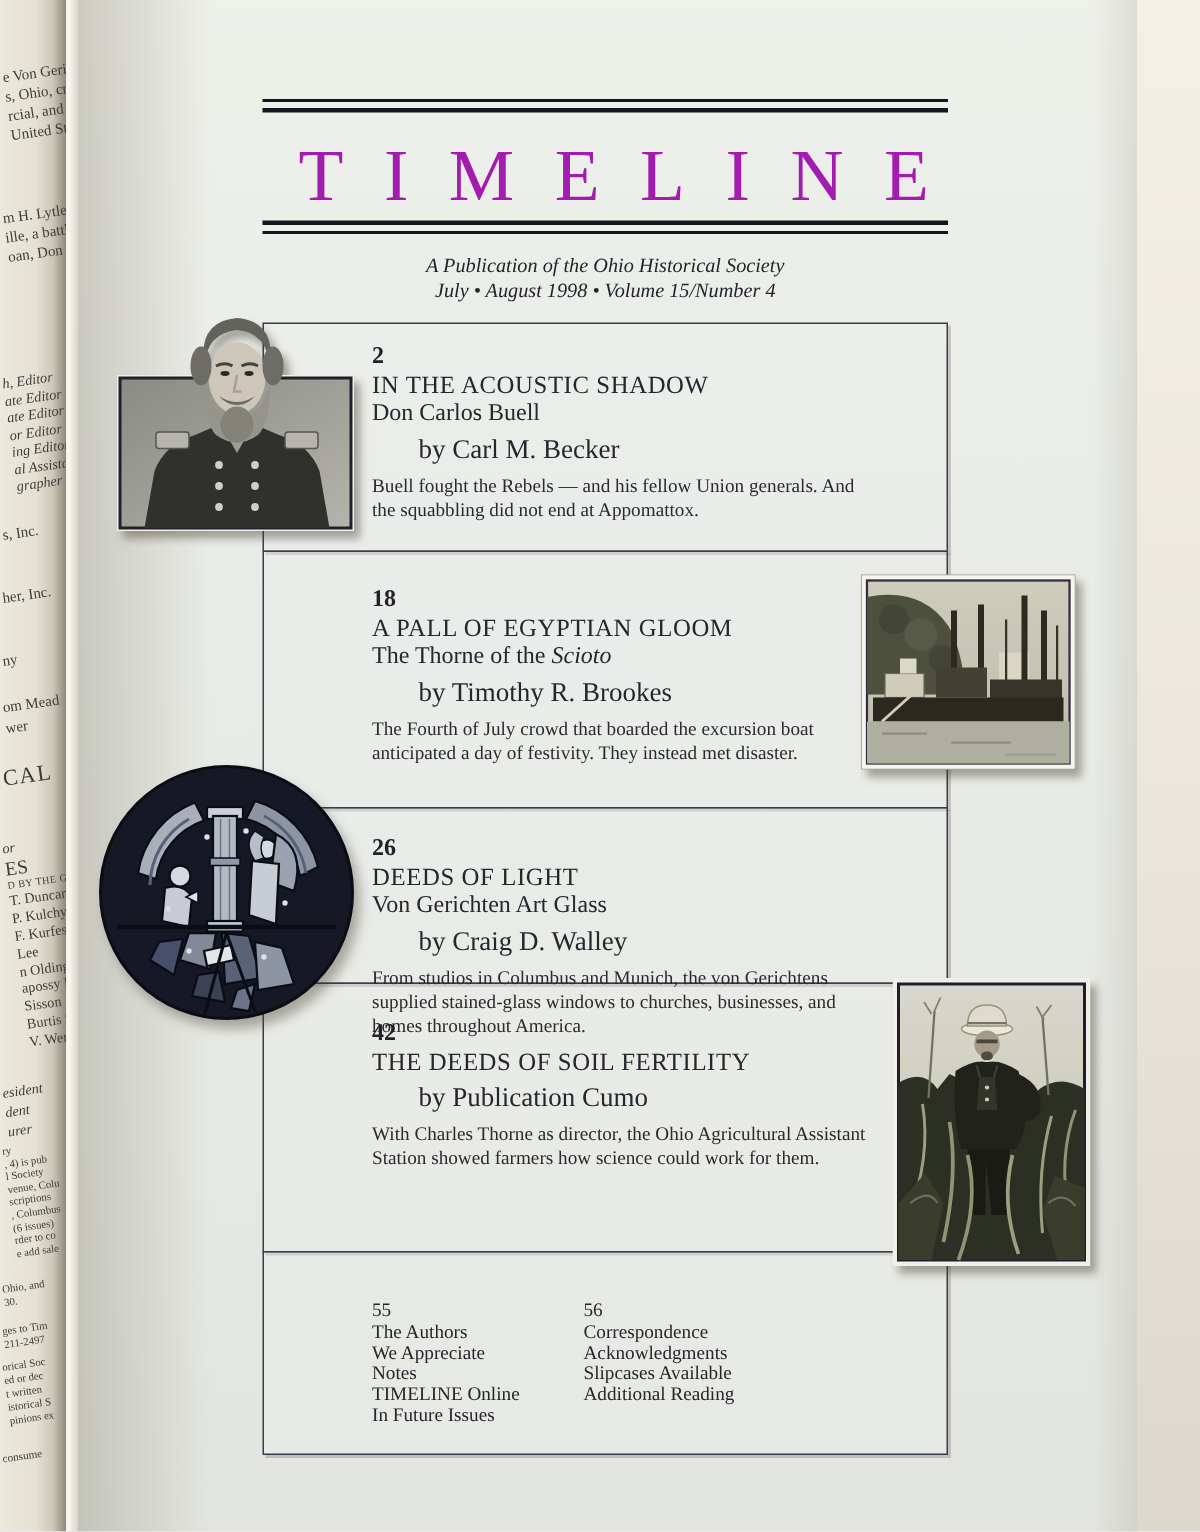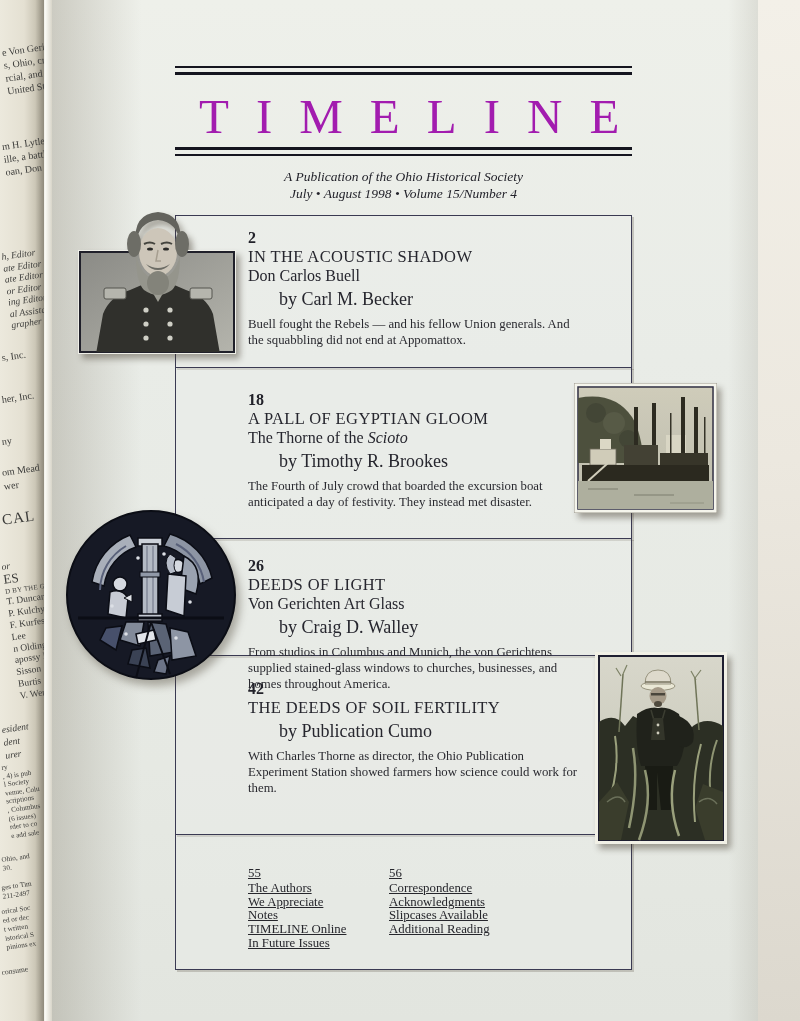--- a/index.html
+++ b/index.html
@@ -77,21 +77,21 @@
   .b3{height:118px;padding-top:18px;}
   .b4{height:180px;padding-top:24px;}
   .b5{height:136px;position:relative;}
   .art-num{font-size:16px;font-weight:bold;line-height:18px;color:#22222a;}
   .art-title{font-size:16.5px;letter-spacing:.4px;line-height:19px;}
   .art-sub{font-size:16px;line-height:19px;}
   .art-sub .it{font-style:italic;}
   .art-by{font-size:18px;line-height:18px;margin-top:5px;margin-left:31px;}
   .art-desc{font-size:12.8px;line-height:15.8px;margin-top:9px;max-width:348px;color:#2a2a30;}
 
-  .dcol{position:absolute;top:32px;font-size:12.8px;line-height:13.8px;color:#26262c;text-decoration:underline;}
+  .dcol{position:absolute;top:32px;font-size:12.8px;line-height:13.8px;color:#26262c;}
   .dcol-left{left:72px;}
   .dcol-right{left:213px;}
   .dcol .dnum{margin-bottom:1px;}
   .dcol span{display:block;}
 
   
   .photo{position:absolute;z-index:6;filter:drop-shadow(4px 5px 3px rgba(70,62,48,.45));}
   .photo svg{display:block;}
   .buell{left:70px;top:198px;}
   .steamboat{left:574px;top:383px;}
@@ -228,21 +228,21 @@
       <div class="art-sub"><span>Von Gerichten Art Glass</span><span class="it"></span></div>
       <div class="art-by">by Craig D. Walley</div>
       <div class="art-desc">From studios in Columbus and Munich, the von Gerichtens supplied stained-glass windows to churches, businesses, and homes throughout America.</div>
     </div>
 
     <div class="box art b4">
       <div class="art-num">42</div>
       <div class="art-title">THE DEEDS OF SOIL FERTILITY</div>
 
       <div class="art-by">by Publication Cumo</div>
-      <div class="art-desc">With Charles Thorne as director, the Ohio Publication Experiment Station showed farmers how science could work for them.</div>
+      <div class="art-desc">With Charles Thorne as director, the Ohio Agricultural Assistant Station showed farmers how science could work for them.</div>
     </div>
 
     <div class="box b5">
       <div class="dcol dcol-left">
         <div class="dnum">55</div>
         <span>The Authors</span>
         <span>We Appreciate</span>
         <span>Notes</span>
         <span>TIMELINE Online</span>
         <span>In Future Issues</span>

